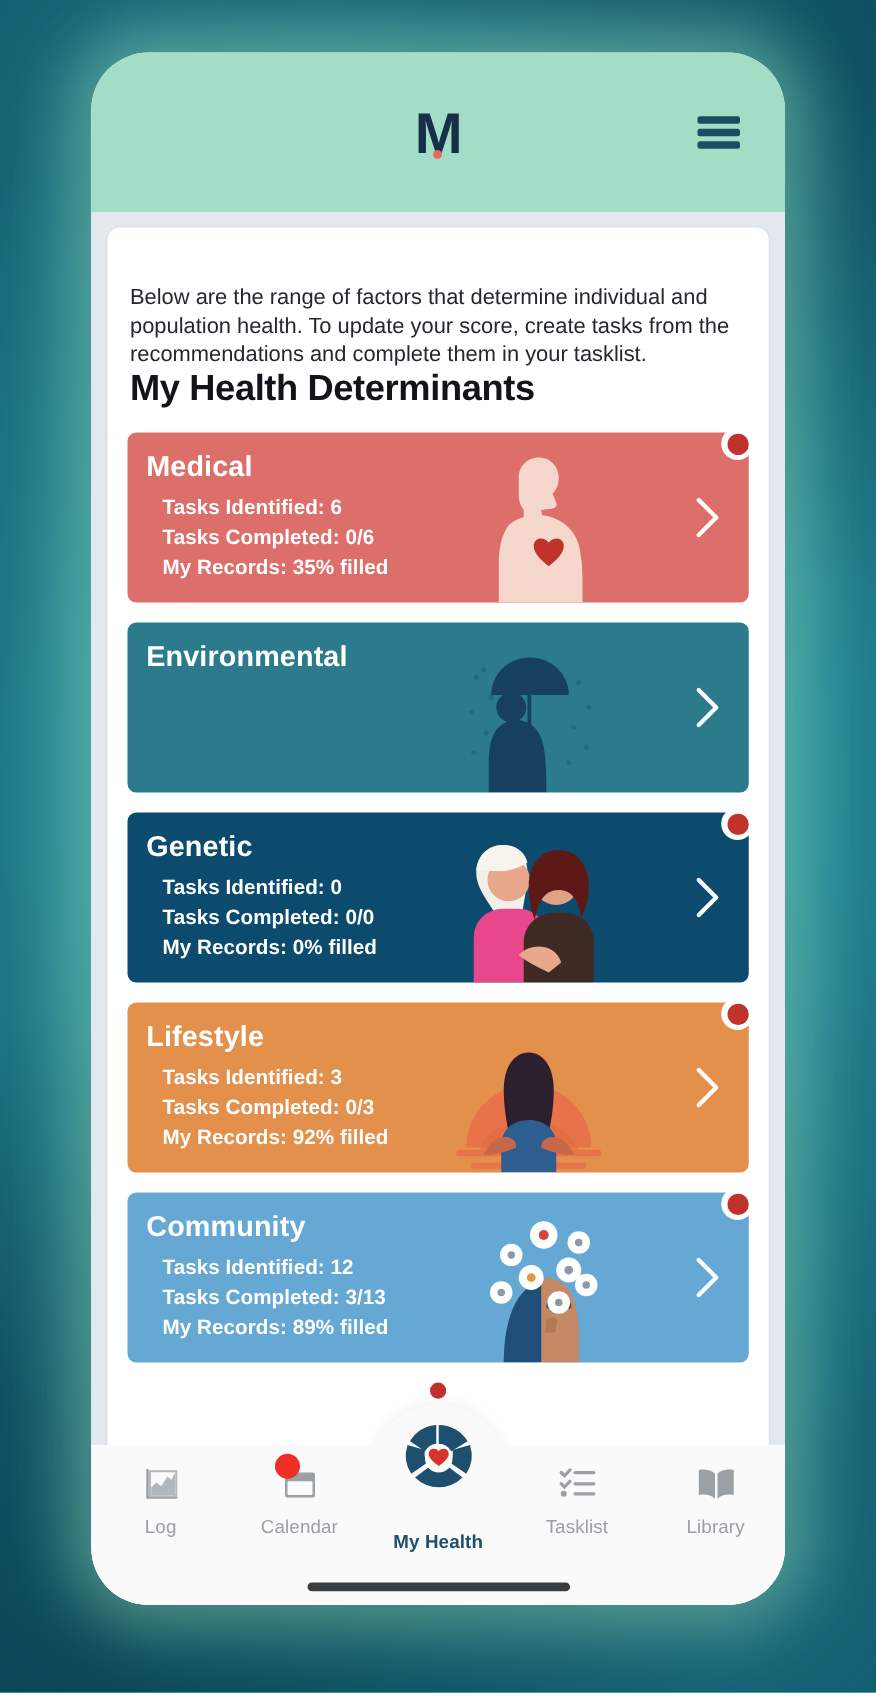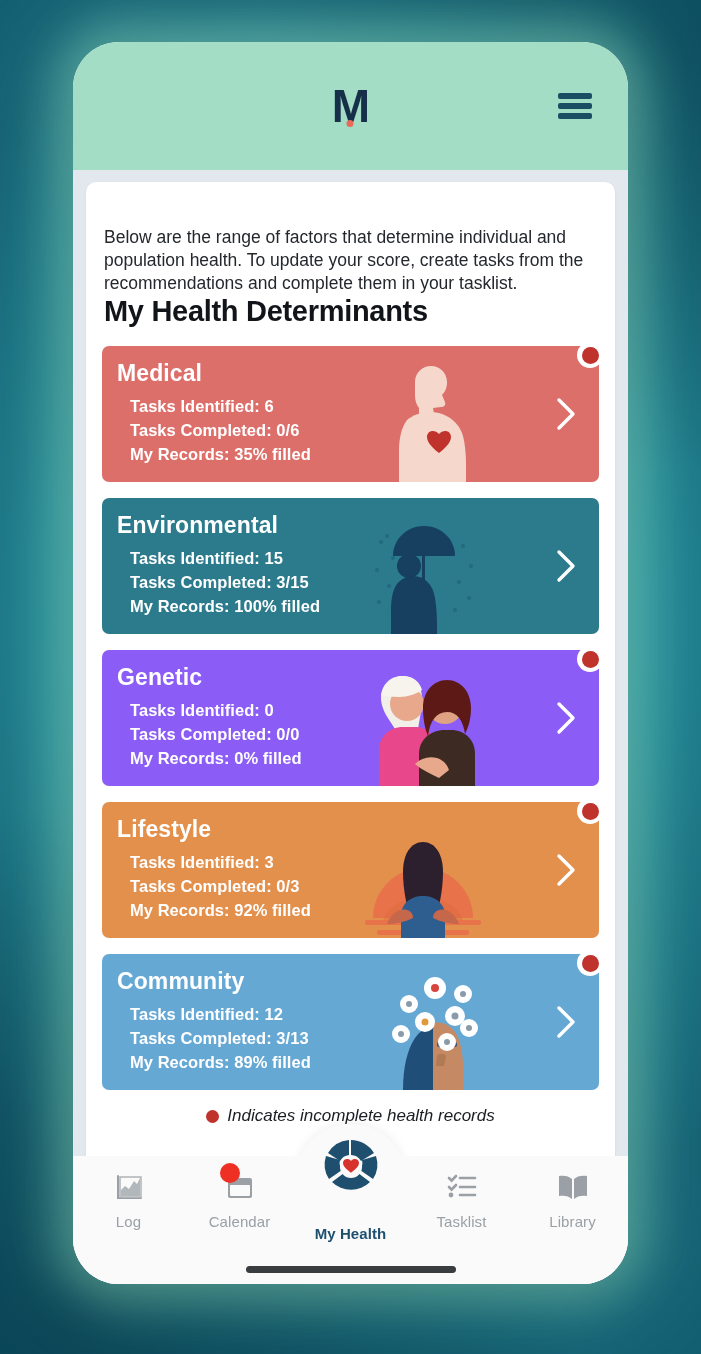--- a/index.html
+++ b/index.html
@@ -397,34 +397,29 @@
       <path d="M63 94c0 6 7 8 10 4" stroke="#173f5f" stroke-width="3" fill="none"></path>
       <g fill="#173f5f">
         <circle cx="50" cy="50" r="12"></circle>
         <path d="M38 68c4-5 10-8 16-8 12 0 20 9 22 22 2 11 2 24 2 36H32V96c0-11 1-21 6-28z"></path>
       </g>
     </svg>
               </div>
     </div>
     <div class="card-text">
       <div class="card-title">Environmental</div>
-      <div class="card-stats">
-        <div>Tasks Identified: 15</div>
-        <div>Tasks Completed: 3/15</div>
-        <div>My Records: 100% filled</div>
-      </div>
     </div>
     <div class="card-chevron">
               <svg viewBox="0 0 22 34" fill="none" xmlns="http://www.w3.org/2000/svg">
   <path d="M4 3l14 14L4 31" stroke="#ffffff" stroke-width="3.4" stroke-linecap="round" stroke-linejoin="round"></path>
 </svg>
             </div>
 
   </div>
-          <div class="determinant-card" style="background: #8b5cf6;">
+          <div class="determinant-card" style="background: #0c4a6e;">
     <div class="card-inner">
       <div class="card-art">
     <svg viewBox="0 0 128 118" xmlns="http://www.w3.org/2000/svg">
       <g>
         <path d="M22 30c0-13 9-22 21-22s20 9 20 22c0 14-4 26-4 34l-20 4c-2-10-17-22-17-38z" fill="#f2efe9"></path>
         <circle cx="48" cy="36" r="17" fill="#e8a88c"></circle>
         <path d="M20 118V82c0-13 10-23 24-23h12c13 0 22 10 22 23v36z" fill="#e8478b"></path>
         <path d="M22 28c2-12 11-20 22-20 10 0 17 6 19 14-6 4-14 7-23 7-7 0-13-1-18-1z" fill="#f7f4ee"></path>
       </g>
       <g>
@@ -549,21 +544,20 @@
 </svg>
             </div>
     <div class="card-badge">
               <i></i>
             </div>
   </div>
         </div>
 
       <div id="footnote">
         <span class="fdot"></span>
-        <span>Indicates incomplete health records</span>
       </div>
 
     </div>
   </div>
 
   <div id="nav-active-pill"></div>
   <div id="bottom-nav">
       <div class="nav-item">
     <div class="nav-icon">
       <svg width="30" height="30" viewBox="0 0 30 30" xmlns="http://www.w3.org/2000/svg">

